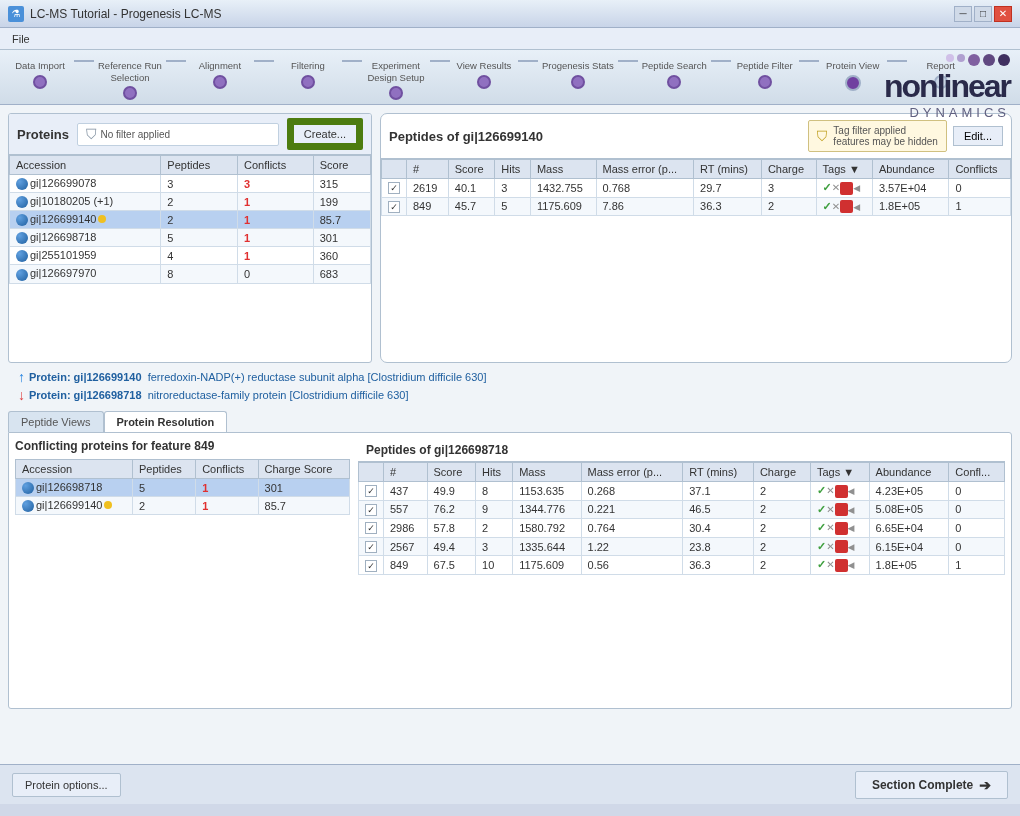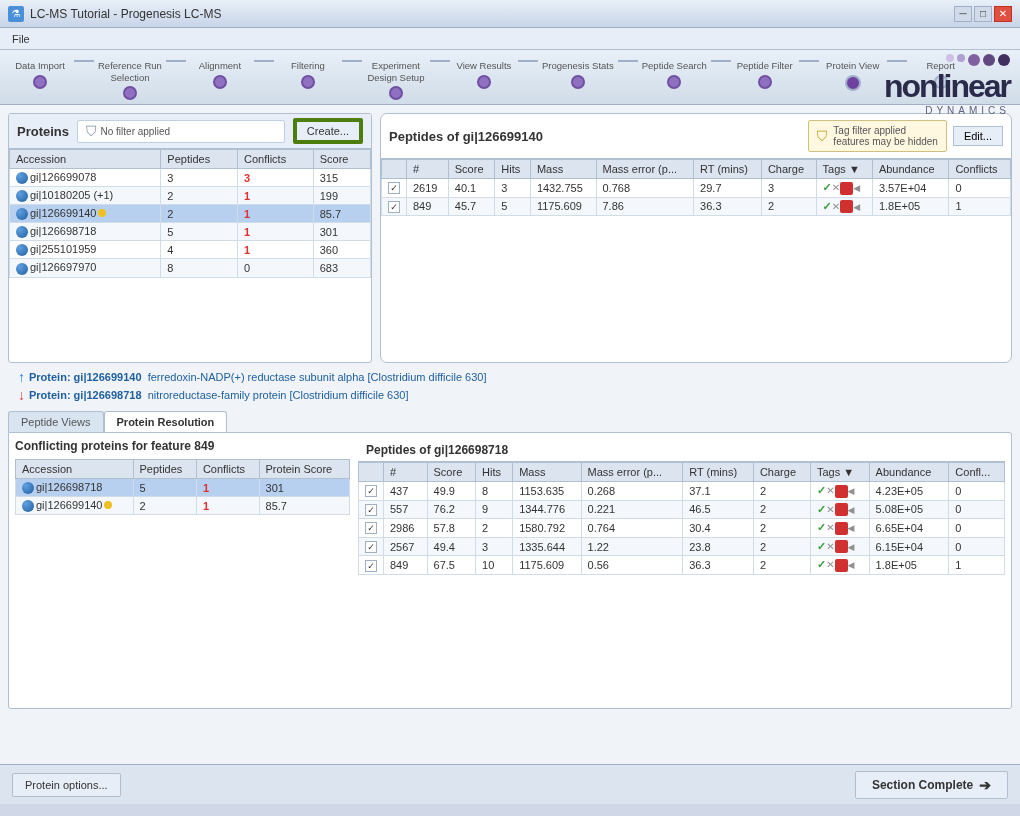--- a/index.html
+++ b/index.html
@@ -38,21 +38,21 @@
     
     .top-section { display: flex; gap: 8px; height: 250px; }
     
     
     .proteins-panel { width: 364px; background: white; border: 1px solid #b0c0d0; border-radius: 3px; overflow: hidden; }
     .panel-header { background: #e8eef8; padding: 4px 8px; display: flex; align-items: center; gap: 8px; border-bottom: 1px solid #b0c0d0; }
     .panel-title { font-size: 13px; font-weight: bold; color: #333; }
     .filter-badge { display: flex; align-items: center; gap: 4px; background: white; border: 1px solid #c0d0e0; padding: 2px 8px; border-radius: 2px; flex: 1; }
     .filter-icon { font-size: 14px; color: #8090a0; }
     .filter-text { font-size: 10px; color: #555; }
-    .create-btn { background: #e8eef8; border: 4px solid #4d7c0f; padding: 3px 10px; cursor: pointer; font-size: 11px; color: #333; border-radius: 2px; }
+    .create-btn { background: #e8eef8; border: 7px solid #4d7c0f; padding: 3px 10px; cursor: pointer; font-size: 11px; color: #333; border-radius: 2px; }
     
     
     .data-table { width: 100%; border-collapse: collapse; font-size: 11px; }
     .data-table th { background: #dce4f0; border: 1px solid #b0c0d0; padding: 3px 6px; text-align: left; font-weight: normal; color: #333; white-space: nowrap; }
     .data-table td { border: 1px solid #d0dce8; padding: 2px 6px; color: #333; white-space: nowrap; }
     .data-table tr:nth-child(even) { background: #f4f8fc; }
     .data-table tr.selected { background: #b8d0f0 !important; }
     .table-container { overflow: auto; height: calc(100% - 32px); }
     
     .globe-icon { display: inline-block; width: 12px; height: 12px; border-radius: 50%; background: radial-gradient(circle at 30% 30%, #60a0e0, #2060a0); margin-right: 2px; vertical-align: middle; }
@@ -176,21 +176,21 @@
 
   <div class="nav-brand">
     <div class="brand-dots">
       <div class="brand-dot" style="background:#d0c0e8;"></div>
       <div class="brand-dot" style="background:#b0a0d0;"></div>
       <div class="brand-dot large" style="background:#8060a0;"></div>
       <div class="brand-dot large" style="background:#604880;"></div>
       <div class="brand-dot large" style="background:#403060;"></div>
     </div>
     <div style="font-size:32px;font-weight:900;color:#2a2a4a;letter-spacing:-2px;">nonlinear</div>
-    <div style="font-size:10px;letter-spacing:4px;color:#606080;text-align:right;">DYNAMICS</div>
+    <div style="font-size:13px;letter-spacing:4px;color:#606080;text-align:right;">DYNAMICS</div>
   </div>
 </div>
 
 <div class="main">
 
   <div class="top-section">
 
     <div class="proteins-panel">
       <div class="panel-header">
         <span class="panel-title">Proteins</span>
@@ -337,21 +337,21 @@
 
       <div style="width:335px;">
         <div class="conflict-title">Conflicting proteins for feature 849</div>
         <div class="conflict-table-wrap">
           <table class="data-table" style="width:100%;">
             <thead>
               <tr>
                 <th>Accession</th>
                 <th>Peptides</th>
                 <th>Conflicts</th>
-                <th>Protein Score</th>
+                <th>Charge Score</th>
               </tr>
             </thead>
             <tbody id="conflict-tbody">
             <tr class="selected">
     <td><span class="globe-icon"></span>gi|126698718</td>
     <td>5</td>
     <td><span style="color:#e03030;font-weight:bold;">1</span></td>
     <td>301</td>
   </tr>
                 <tr>

